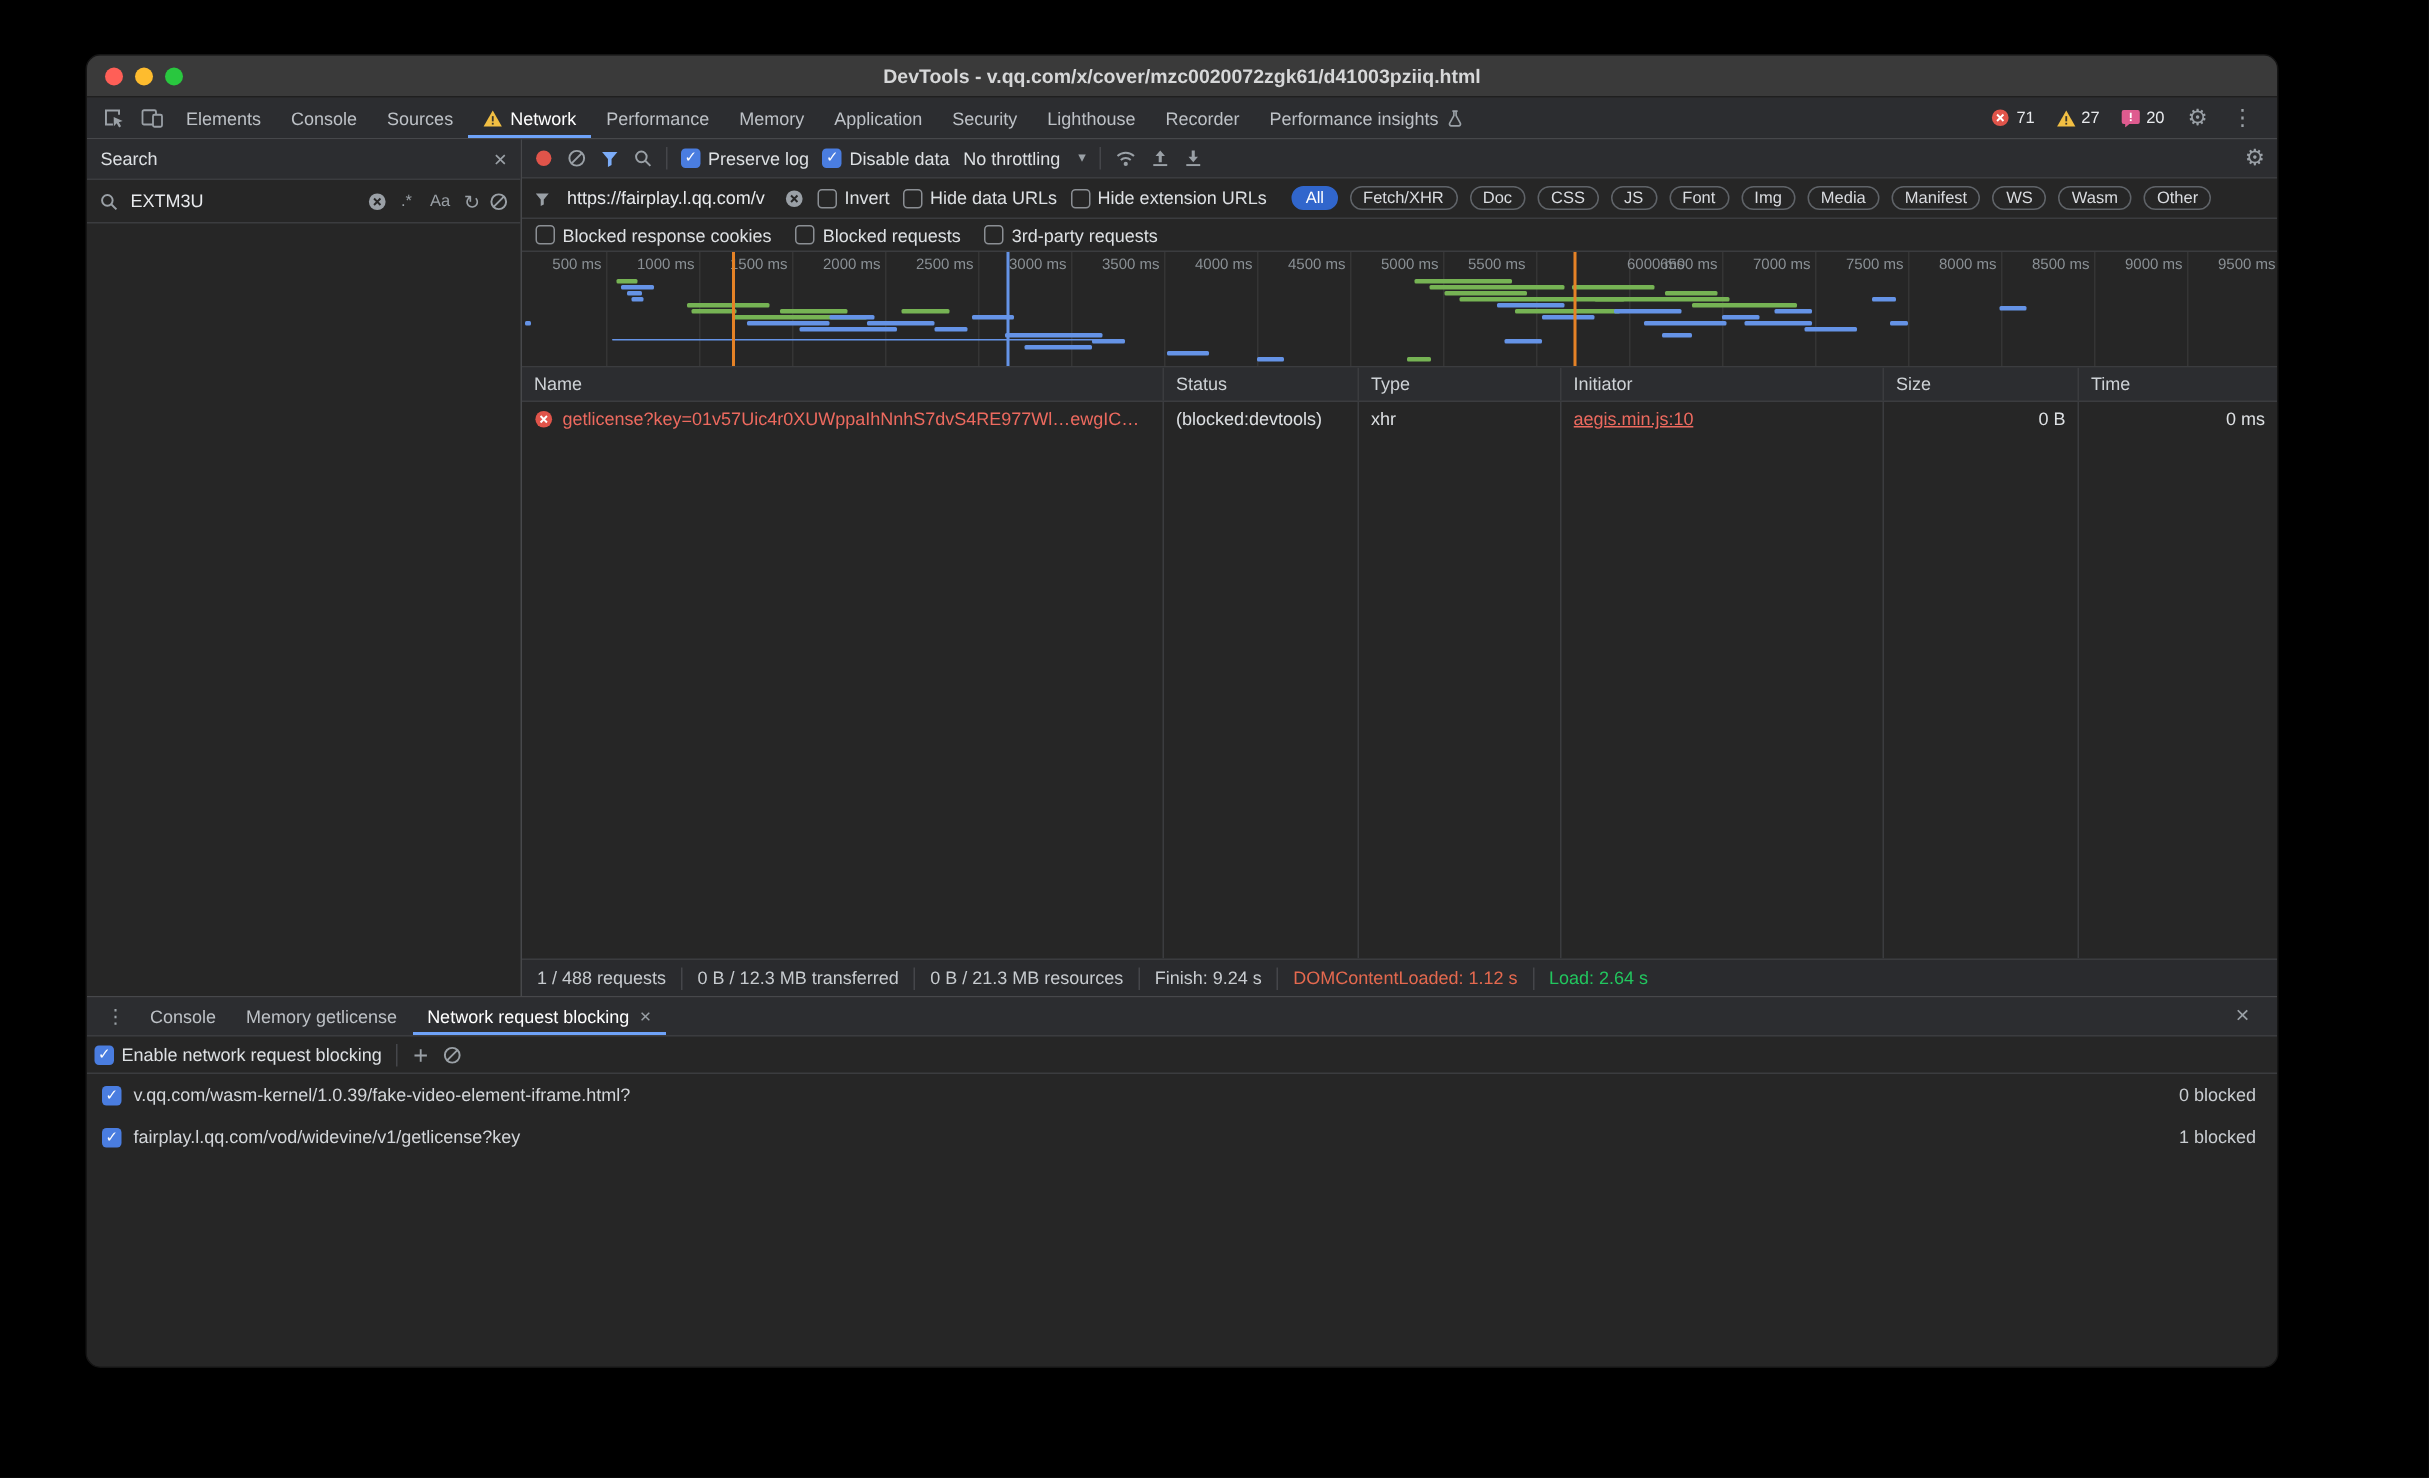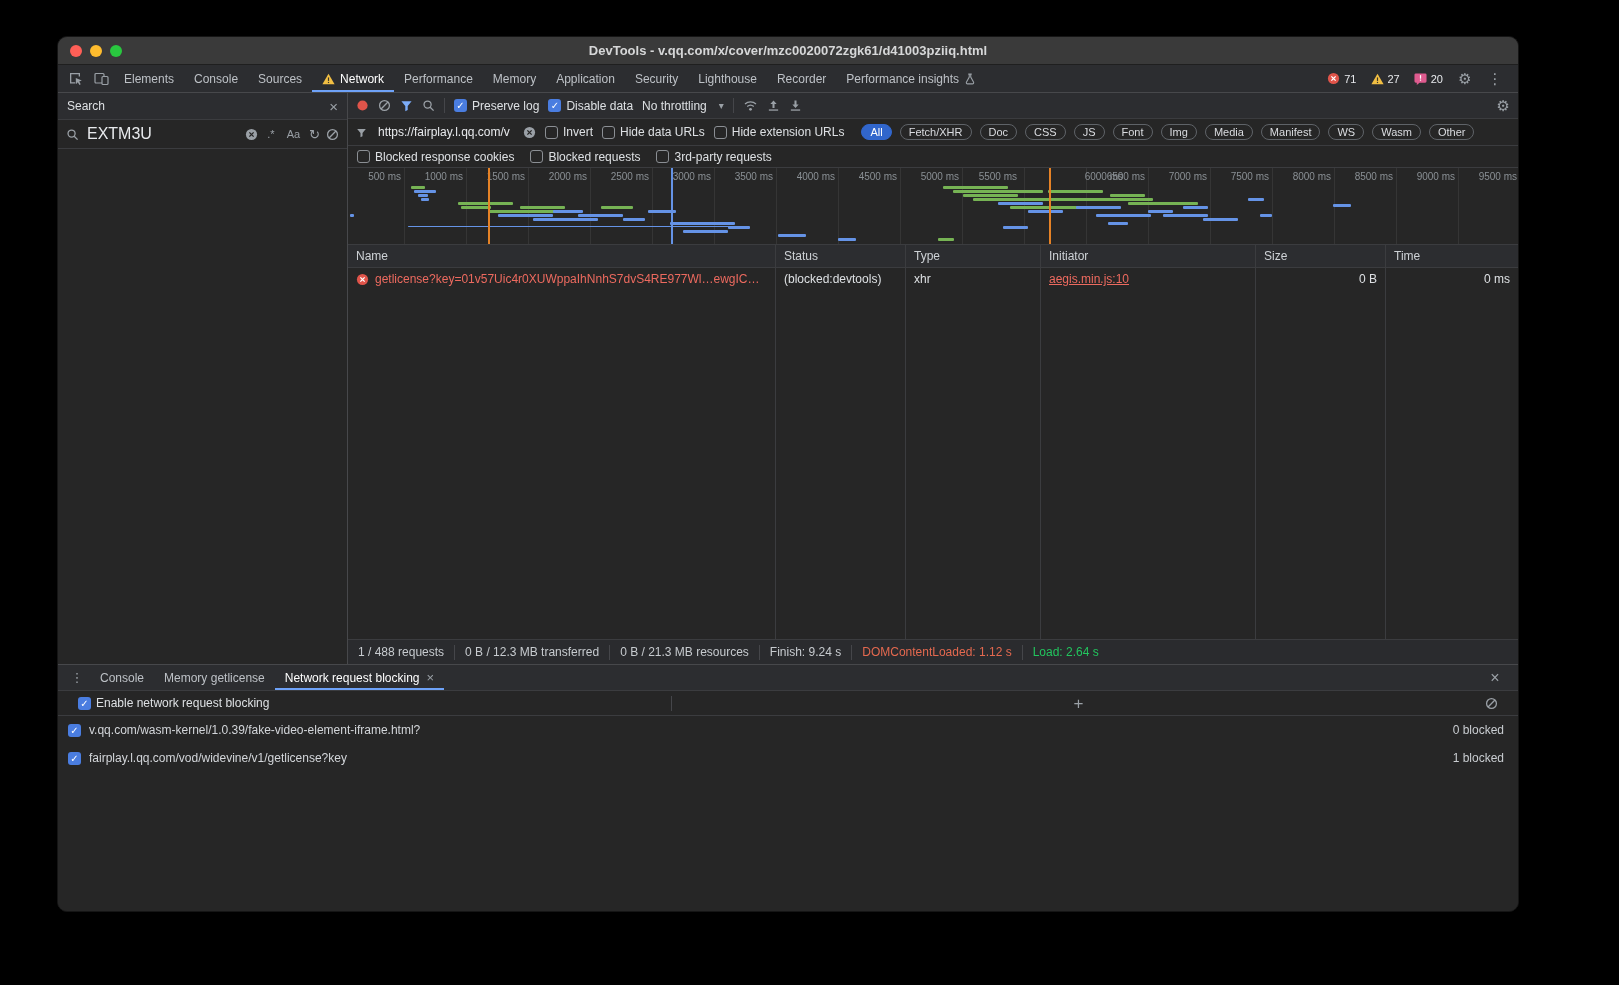--- a/index.html
+++ b/index.html
@@ -29,21 +29,21 @@
   .tabbar-right{margin-left:auto;display:flex;align-items:center;gap:4px;padding-right:10px;justify-content:space-between;}
   .badge{display:flex;align-items:center;gap:4px;color:#e8eaed;font-size:11px;padding:0 5px;}
   .glyph{font-size:15px;color:var(--text2);line-height:1;}
   
   .main{flex:1;min-height:0;display:flex;}
   
   .search-panel{width:290px;flex:0 0 auto;border-right:1px solid var(--border2);display:flex;flex-direction:column;background:var(--bg);}
   .search-header{height:27px;background:var(--bg2);border-bottom:1px solid var(--border);display:flex;align-items:center;padding:0 9px;flex:0 0 auto;}
   .search-header .x{margin-left:auto;font-size:15px;color:var(--text2);}
   .search-toolbar{height:29px;border-bottom:1px solid var(--border);display:flex;align-items:center;gap:6px;padding:0 8px;flex:0 0 auto;}
-  .search-toolbar input{flex:1;min-width:0;background:transparent;border:none;outline:none;color:#e8eaed;font-size:16px;font-family:inherit;}
+  .search-toolbar input{flex:1;min-width:0;background:transparent;border:none;outline:none;color:#e8eaed;font-size:12px;font-family:inherit;}
   .mini{color:var(--text2);font-size:11px;padding:1px 3px;border-radius:3px;}
   .search-results{flex:1;}
   
   .network-panel{flex:1;min-width:0;display:flex;flex-direction:column;}
   .net-toolbar{height:26px;background:var(--bg2);border-bottom:1px solid var(--border);display:flex;align-items:center;gap:9px;padding:0 8px;flex:0 0 auto;}
   .vdiv{width:1px;height:15px;background:#45464a;flex:0 0 auto;}
   .cbrow{display:flex;align-items:center;gap:5px;white-space:nowrap;}
   .cb{width:13px;height:13px;border-radius:3px;position:relative;flex:0 0 auto;}
   .cb.on{background:var(--accent);}
   .cb.on::after{content:"✓";position:absolute;inset:0;color:#fff;font-size:10px;line-height:13px;text-align:center;font-weight:700;}
@@ -87,21 +87,21 @@
   .sum-item{padding:0 10px;height:15px;display:flex;align-items:center;border-left:1px solid #45464a;white-space:nowrap;}
   .sum-item:first-child{border-left:none;}
   .dcl{color:#e4694f;}
   .loadc{color:#22c55e;}
   
   .drawer{height:247px;flex:0 0 auto;border-top:1px solid var(--border2);display:flex;flex-direction:column;background:var(--bg);}
   .drawer-tabbar{height:26px;background:var(--bg2);border-bottom:1px solid var(--border);display:flex;align-items:stretch;padding:0 6px;flex:0 0 auto;}
   .dtab{padding:0 10px;display:flex;align-items:center;gap:7px;color:#bdc1c6;white-space:nowrap;}
   .dtab.selected{color:#fff;box-shadow:inset 0 -2px 0 var(--blue);}
   .dtab .x{font-size:13px;color:var(--text2);}
-  .drawer-toolbar{height:25px;border-bottom:1px solid var(--border);display:flex;align-items:center;gap:10px;padding:0 20px;flex:0 0 auto;justify-content:space-between;}
+  .drawer-toolbar{height:25px;border-bottom:1px solid var(--border);display:flex;align-items:center;gap:10px;padding:0 5px;flex:0 0 auto;}
   .block-row{height:28px;display:flex;align-items:center;gap:8px;padding:0 14px 0 10px;flex:0 0 auto;color:#d3d6da;}
   .block-count{margin-left:auto;color:#c9cdd1;}
   .drawer-empty{flex:1;}
   svg{display:block;flex:0 0 auto;}
 </style>
 </head>
 <body>
 
 <div class="window">
 

